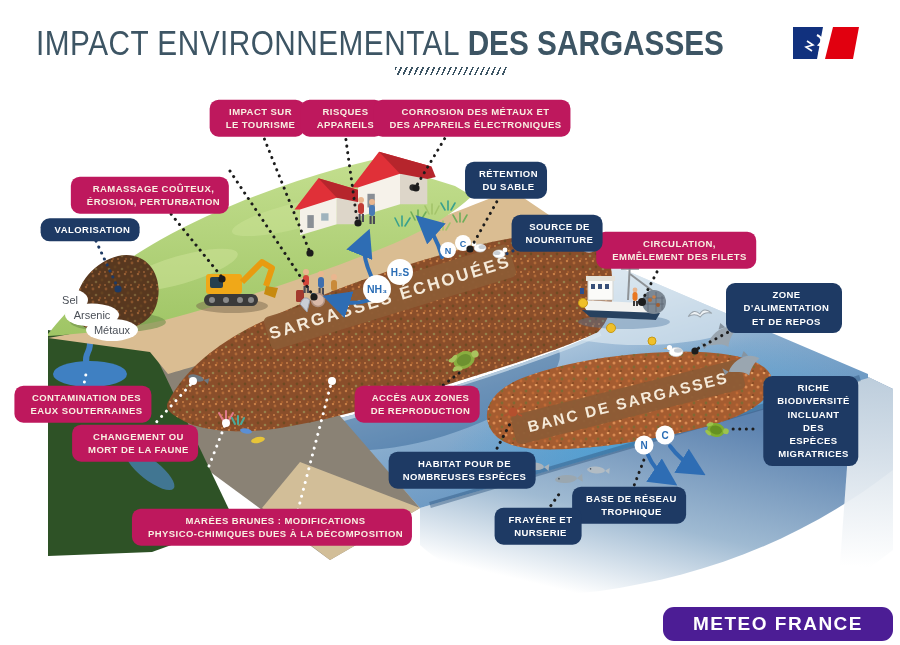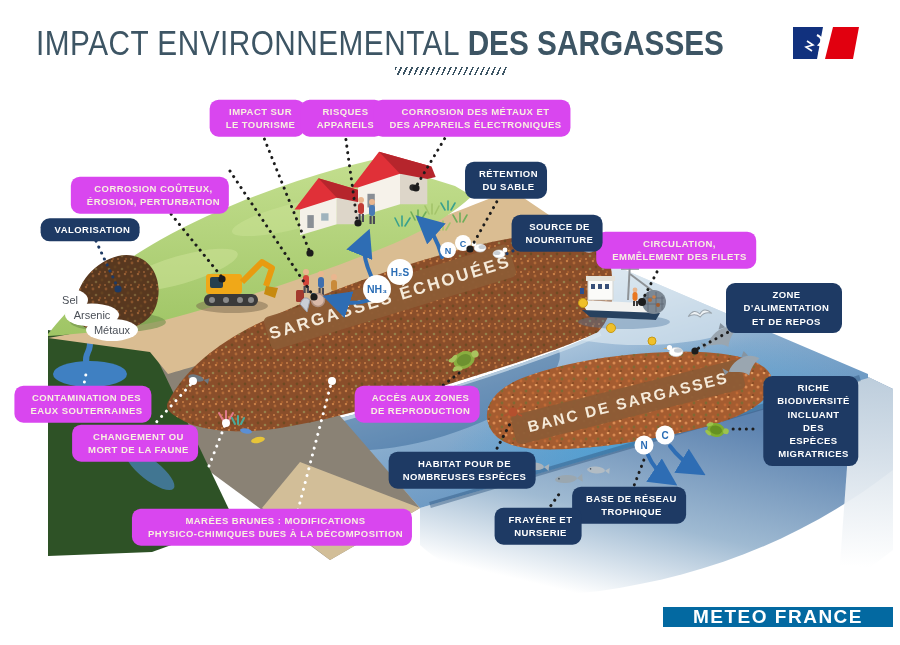--- a/index.html
+++ b/index.html
@@ -9,26 +9,26 @@
   #title{position:absolute;left:0;top:24px;width:760px;text-align:center;color:#3d5564;
          font-size:31px;letter-spacing:.5px;white-space:nowrap;transform:scaleX(.96) scaleY(1.12);transform-origin:center top;}
   #title .reg{font-weight:400;}
   #title .bold{font-weight:800;letter-spacing:0;}
   #divider{position:absolute;left:395px;top:67px;width:112px;height:8px;
            background:repeating-linear-gradient(115deg,#3d5564 0 1.6px,transparent 1.6px 5px);}
   
   .callout{position:absolute;transform:translate(-50%,-50%);border-radius:9px;
            padding:5px 9px;font-weight:700;font-size:9.5px;line-height:1.4;letter-spacing:.45px;
            text-align:center;white-space:pre-line;z-index:30;}
-  .impact{background:#d946ef;color:#f8efe1;padding-left:16px;}
+  .impact{background:#be185d;color:#f8efe1;padding-left:16px;}
   .benefit{background:#1e3a64;color:#ffffff;padding-left:14px;}
   
-  #footer{position:absolute;left:663px;top:607px;width:230px;height:20px;background:#0369a1;
+  #footer{position:absolute;left:663px;top:607px;width:230px;height:34px;background:#4c1d95;
           color:#fff;font-weight:800;font-size:19px;letter-spacing:1.5px;display:flex;
-          align-items:center;justify-content:center;}
+          align-items:center;justify-content:center;border-radius:11px;}
   svg{position:absolute;left:0;top:0;}
   text{font-family:"Liberation Sans",sans-serif;}
 </style>
 </head>
 <body>
 
 <div id="stage">
 
   <svg width="900" height="645" viewBox="0 0 900 645">
     <defs>
@@ -459,21 +459,21 @@
     <span class="bold">DES SARGASSES</span>
   </div>
   <div id="divider"></div>
 
   <div class="callout impact" style="left:257px;top:118px">IMPACT SUR
 LE TOURISME</div>
   <div class="callout impact" style="left:342px;top:118px">RISQUES
 APPAREILS</div>
   <div class="callout impact" style="left:472px;top:118px">CORROSION DES MÉTAUX ET
 DES APPAREILS ÉLECTRONIQUES</div>
-  <div class="callout impact" style="left:150px;top:195px">CORROSION COÛTEUX,
+  <div class="callout impact" style="left:150px;top:195px">RAMASSAGE COÛTEUX,
 ÉROSION, PERTURBATION</div>
   <div class="callout impact" style="left:676px;top:250px">CIRCULATION,
 EMMÊLEMENT DES FILETS</div>
   <div class="callout impact" style="left:83px;top:404px">CONTAMINATION DES
 EAUX SOUTERRAINES</div>
   <div class="callout impact" style="left:135px;top:443px">CHANGEMENT OU
 MORT DE LA FAUNE</div>
   <div class="callout impact" style="left:272px;top:527px">MARÉES BRUNES : MODIFICATIONS
 PHYSICO-CHIMIQUES DUES À LA DÉCOMPOSITION</div>
   <div class="callout impact" style="left:417px;top:404px">ACCÈS AUX ZONES

